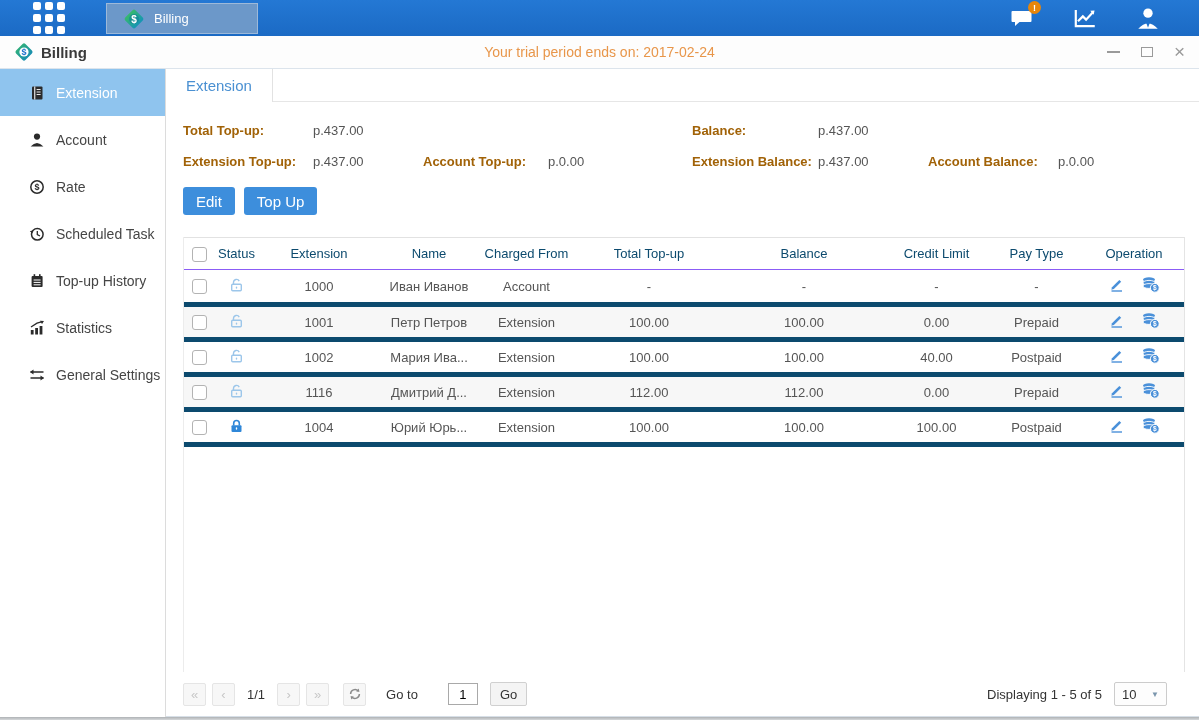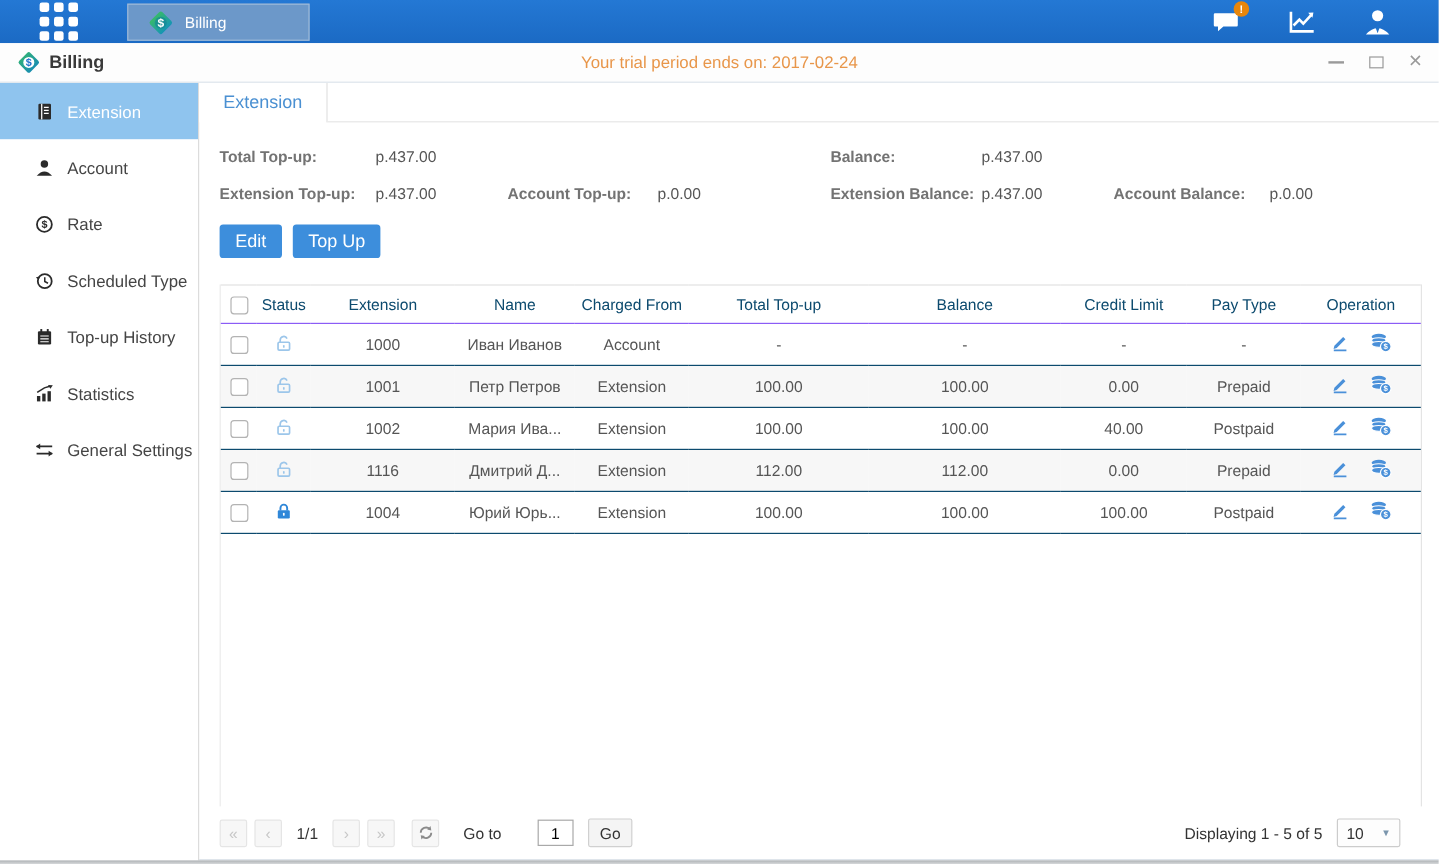--- a/index.html
+++ b/index.html
@@ -33,31 +33,31 @@
   .side-item.active { background:#8fc4ee; color:#fff; }
   .side-item svg { flex:none; }
 
   .content { flex:1; display:flex; flex-direction:column; }
   .tabbar { height:33px; display:flex; }
   .tab-active { width:107px; background:#fff; border-right:1px solid #e2e2e2; display:flex; align-items:center; padding-left:20px; font-size:15px; color:#4a90d2; cursor:pointer; }
   .tab-rest { flex:1; border-bottom:1px solid #e6e6e6; }
 
   .summary { padding:13px 14px 0 17px; }
   .sum-row { display:flex; height:31px; align-items:center; font-size:13px; }
-  .sl { font-weight:bold; color:#737373; }
+  .sl { font-weight:bold; color:#a16207; }
   .sv { color:#555; }
   .w130{width:130px;} .w110{width:110px;} .w125{width:125px;} .w144{width:144px;} .w126{width:126px;} .w379{width:379px;}
 
   .btn-row { padding:10px 0 0 17px; display:flex; gap:9px; }
   .btn-blue { background:#3d8edc; color:#fff; border:none; font-size:15px; height:28px; padding:0 13px; border-radius:3px; cursor:pointer; font-family:inherit; }
 
   .table-wrap { margin:22px 14px 0 17px; flex:1; border-left:1px solid #ececec; border-right:1px solid #e4e4e4; }
   table { border-collapse:collapse; width:1000px; table-layout:fixed; font-size:13px; }
   thead th { height:32px; border-top:1px solid #e2e2e2; border-bottom:1px solid #8b5cf6; font-weight:normal; color:#0c4a6e; text-align:center; }
-  tbody td { height:35px; border-bottom:1px solid #0c4a6e; color:#555; text-align:center; overflow:hidden; white-space:nowrap; }
+  tbody td { height:35px; border-bottom:5px solid #0c4a6e; color:#555; text-align:center; overflow:hidden; white-space:nowrap; }
   tbody tr:nth-child(even) { background:#f7f7f7; }
   .cb { display:inline-block; width:15px; height:15px; border:1px solid #b3b3b3; border-radius:3px; background:#fff; vertical-align:middle; cursor:pointer; }
   .op-icons { display:inline-flex; gap:16px; align-items:center; }
   .op-icons span { cursor:pointer; display:inline-flex; }
 
   
   .footer { height:45px; display:flex; align-items:center; padding:0 32px 0 17px; justify-content:space-between; border-bottom:1px solid #d7dfe7; }
   .pager { display:flex; align-items:center; gap:6px; font-size:13px; color:#333; }
   .pg-btn { width:23px; height:23px; border:1px solid #e5e5e5; background:#f7f7f7; color:#c7c7c7; font-size:13px; display:flex; align-items:center; justify-content:center; cursor:pointer; border-radius:2px; }
   .pg-num { margin:0 6px; color:#333; }
@@ -172,21 +172,21 @@
         <text x="8" y="11.3" font-size="9" font-weight="bold" fill="#2b2b2b" text-anchor="middle" font-family="Liberation Sans, sans-serif">$</text>
       </svg>
       <span>Rate</span>
     </div>
     <div class="side-item">
       <svg width="16" height="16" viewBox="0 0 16 16">
         <circle cx="8.3" cy="8.3" r="5.8" fill="none" stroke="#2b2b2b" stroke-width="1.5"></circle>
         <polyline points="8.3,5 8.3,8.6 11,10" fill="none" stroke="#2b2b2b" stroke-width="1.3"></polyline>
         <polygon points="0.8,5.2 4.2,4.2 3.4,7.2" fill="#2b2b2b"></polygon>
       </svg>
-      <span>Scheduled Type</span>
+      <span>Scheduled Task</span>
     </div>
     <div class="side-item">
       <svg width="16" height="16" viewBox="0 0 16 16">
         <rect x="2.6" y="3" width="11" height="11" rx="1" fill="#2b2b2b"></rect>
         <rect x="4.6" y="1.2" width="1.6" height="3.2" fill="#2b2b2b"></rect>
         <rect x="10" y="1.2" width="1.6" height="3.2" fill="#2b2b2b"></rect>
         <line x1="4.6" y1="7" x2="11.6" y2="7" stroke="#fff" stroke-width="1"></line>
         <line x1="4.6" y1="9.4" x2="11.6" y2="9.4" stroke="#fff" stroke-width="1"></line>
         <line x1="4.6" y1="11.8" x2="11.6" y2="11.8" stroke="#fff" stroke-width="1"></line>
       </svg>

